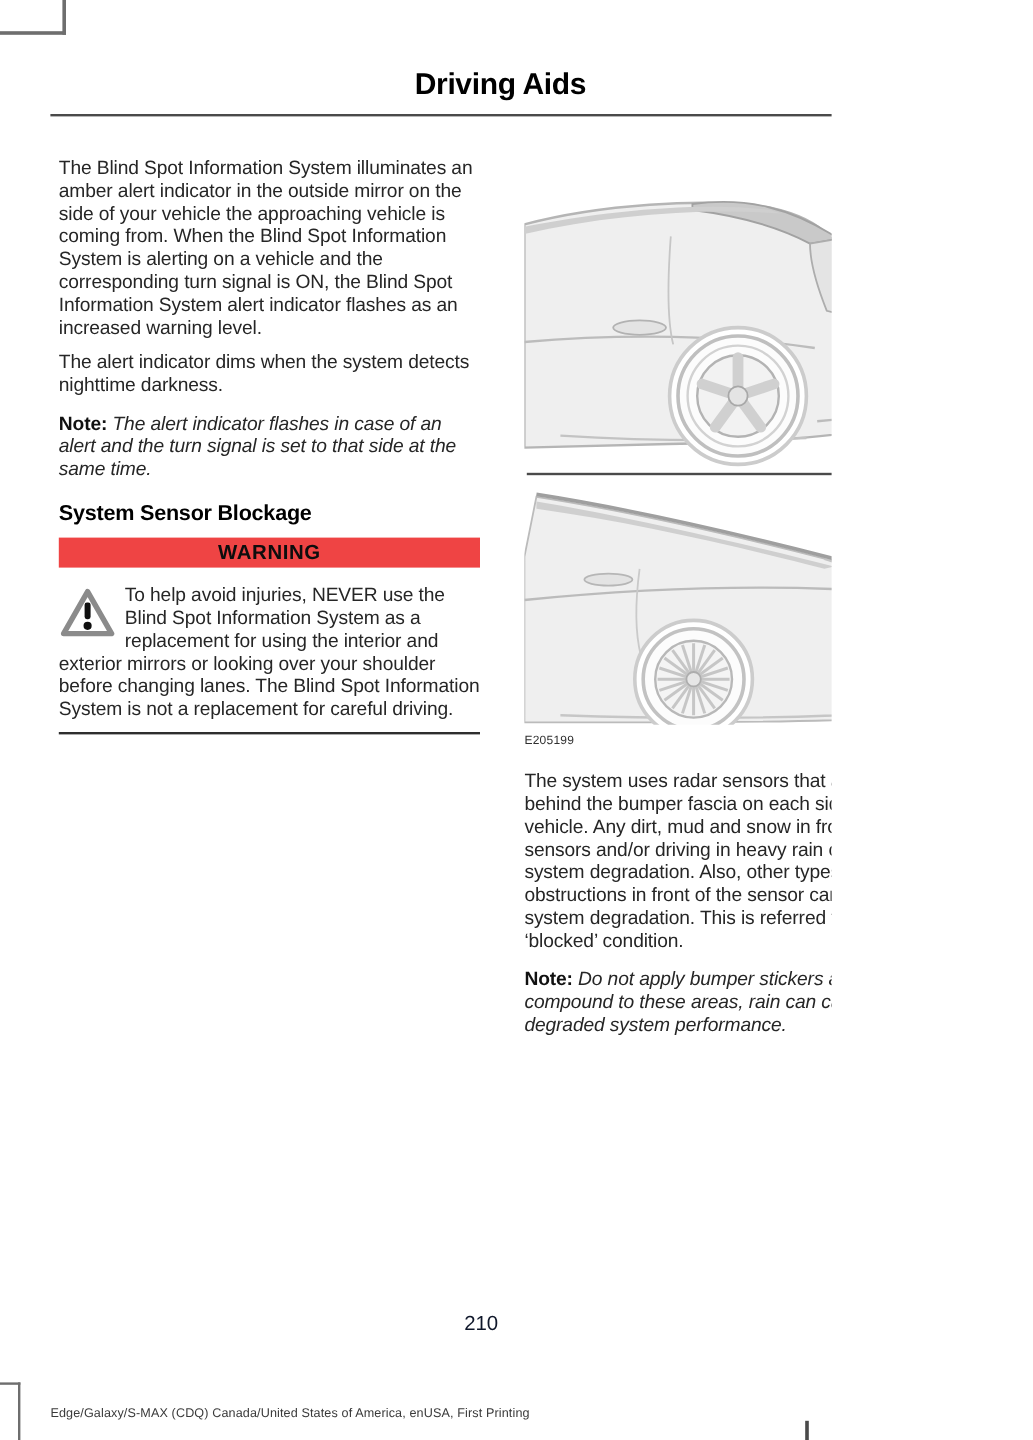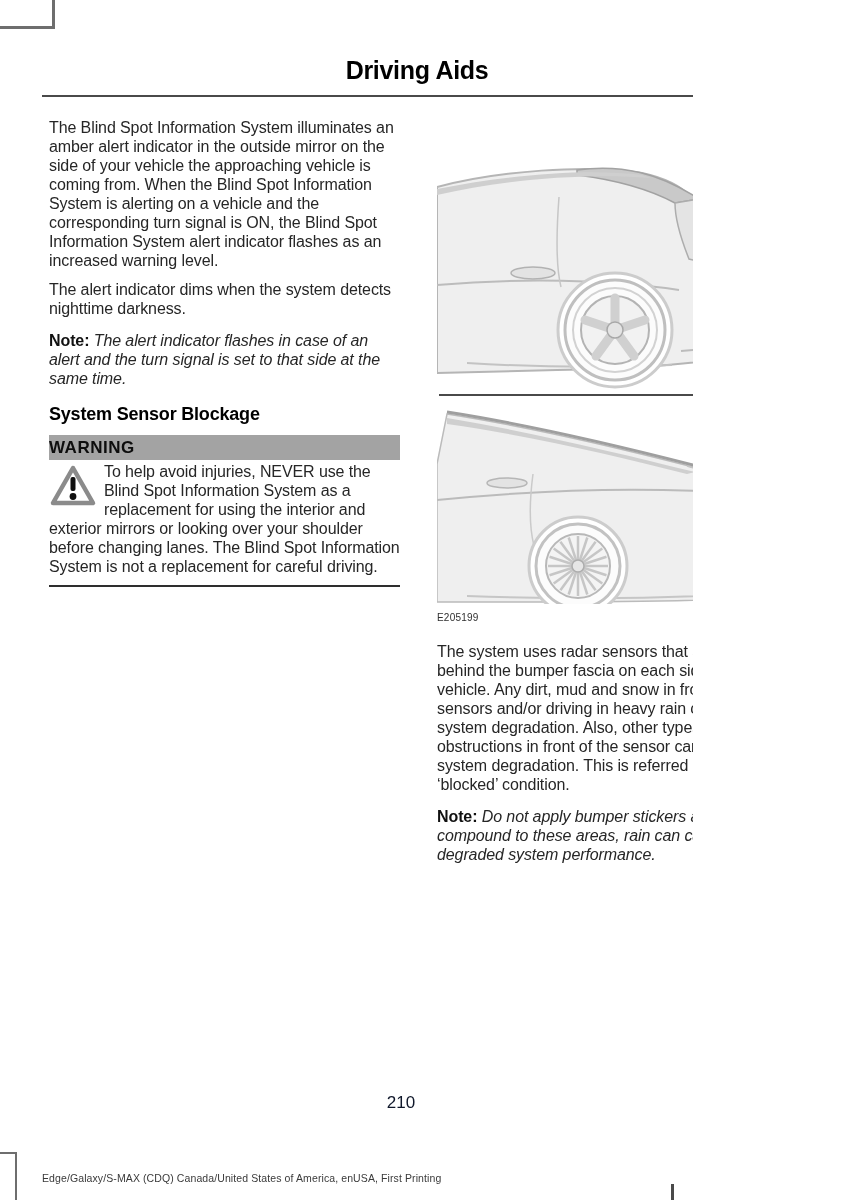--- a/index.html
+++ b/index.html
@@ -23,41 +23,41 @@
   
   .page-title {
     position: absolute; top: 56px; left: 42px; width: 750px;
     text-align: center; font-size: 25px; font-weight: 700; letter-spacing: -0.3px; color: #000;
   }
   .title-rule {
     position: absolute; top: 95px; left: 42px; width: 750px; height: 2px; background: #4a4a4a;
   }
 
   
-  .col-left  { position: absolute; left: 49px;  top: 118px; width: 352px; }
+  .col-left  { position: absolute; left: 49px;  top: 131px; width: 352px; }
   .col-right { position: absolute; left: 437px; top: 137px; width: 353px; }
 
   .body-text { font-size: 16px; line-height: 19px; letter-spacing: -0.1px; color: #262626; }
   .para { margin-bottom: 10px; }
   .note { margin-top: 13px; margin-bottom: 0; }
   .note-label { font-weight: 700; font-style: normal; color: #111; }
   .note-body { font-style: italic; }
 
   .section-heading {
     margin-top: 17px; margin-bottom: 11px;
     font-size: 18px; font-weight: 700; letter-spacing: -0.2px; color: #000;
   }
 
   
   .warning-box { width: 351px; }
   .warning-header {
-    background: #a3a3a3; height: 25px; line-height: 25px;
-    text-align: left; font-size: 17px; font-weight: 700; letter-spacing: 0.5px; color: #0d0d0d;
+    background: #ef4444; height: 25px; line-height: 25px;
+    text-align: center; font-size: 17px; font-weight: 700; letter-spacing: 0.5px; color: #0d0d0d;
   }
-  .warning-body { padding-top: 2px; padding-bottom: 9px; border-bottom: 2px solid #2e2e2e; }
+  .warning-body { padding-top: 14px; padding-bottom: 9px; border-bottom: 2px solid #2e2e2e; }
   .warning-icon-wrap { float: left; width: 48px; height: 44px; margin: 2px 7px 2px 0; }
 
   
   .figure { position: relative; width: 353px; background: #ffffff; }
   .figure-1 { height: 253px; }
   .figure-sep { width: 347px; height: 2px; background: #4a4a4a; margin: 4px 0 8px 2px; }
   .figure-2 { height: 200px; margin-top: 2px; }
   .figure-code { font-size: 10px; color: #2f2f2f; letter-spacing: 0.2px; margin-top: 4px; }
   .rc-para { margin-top: 15px; }
 

